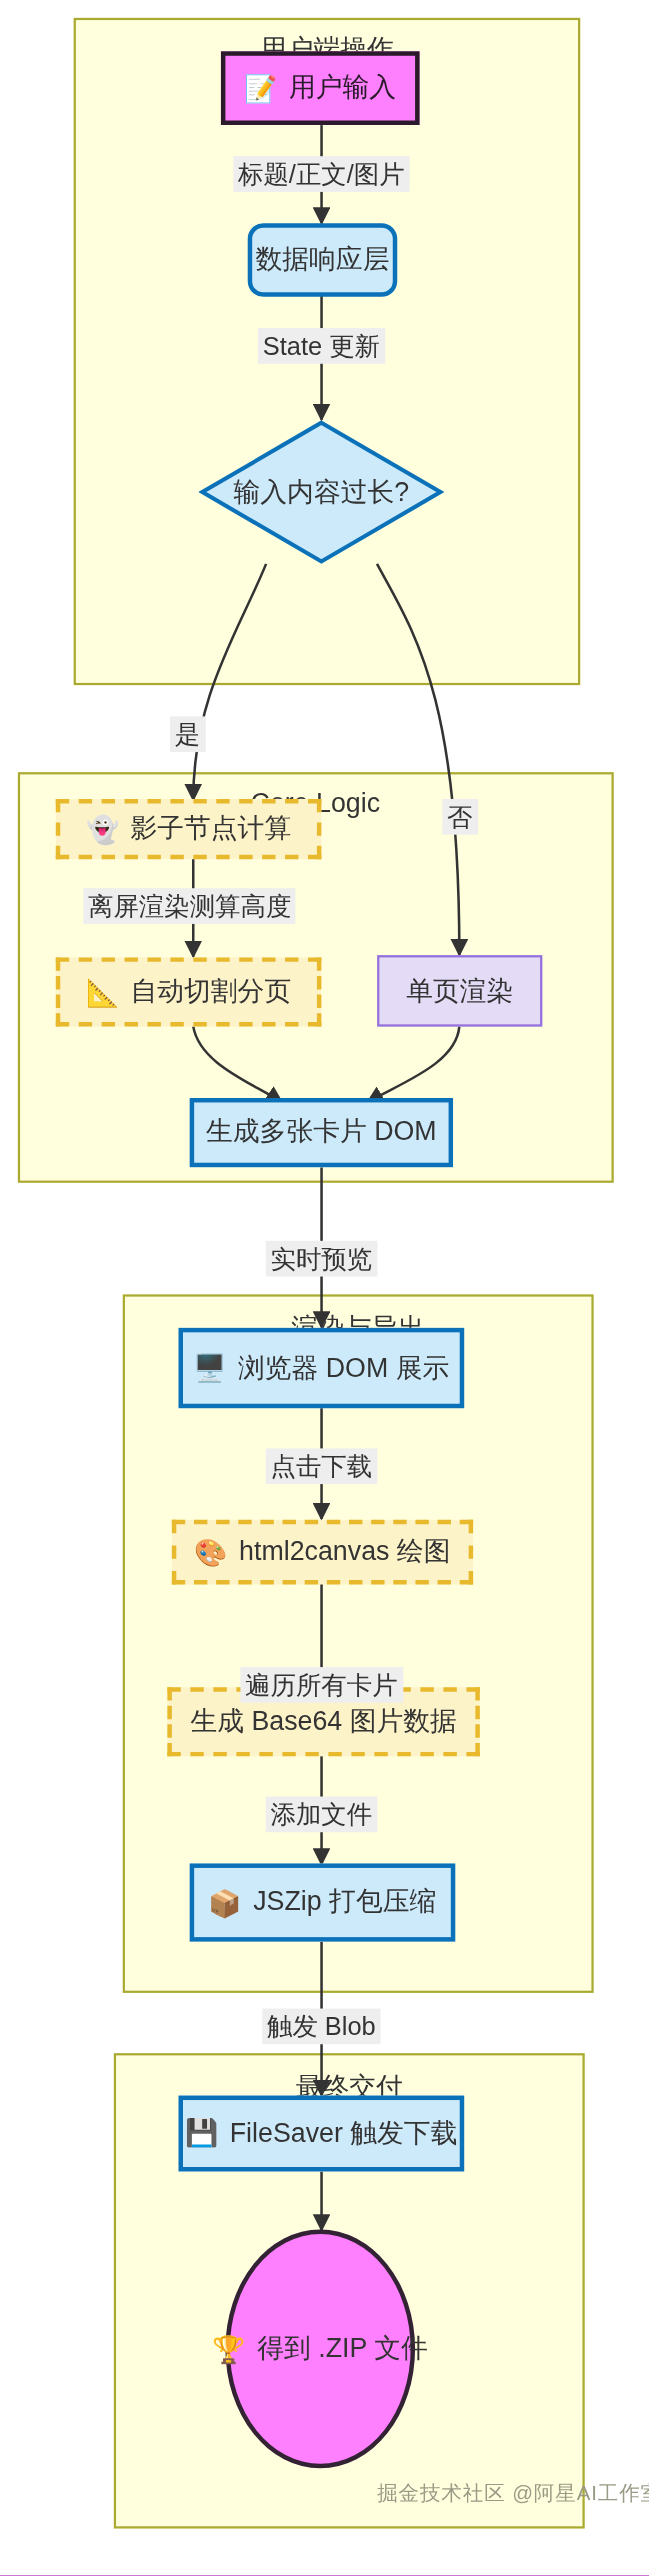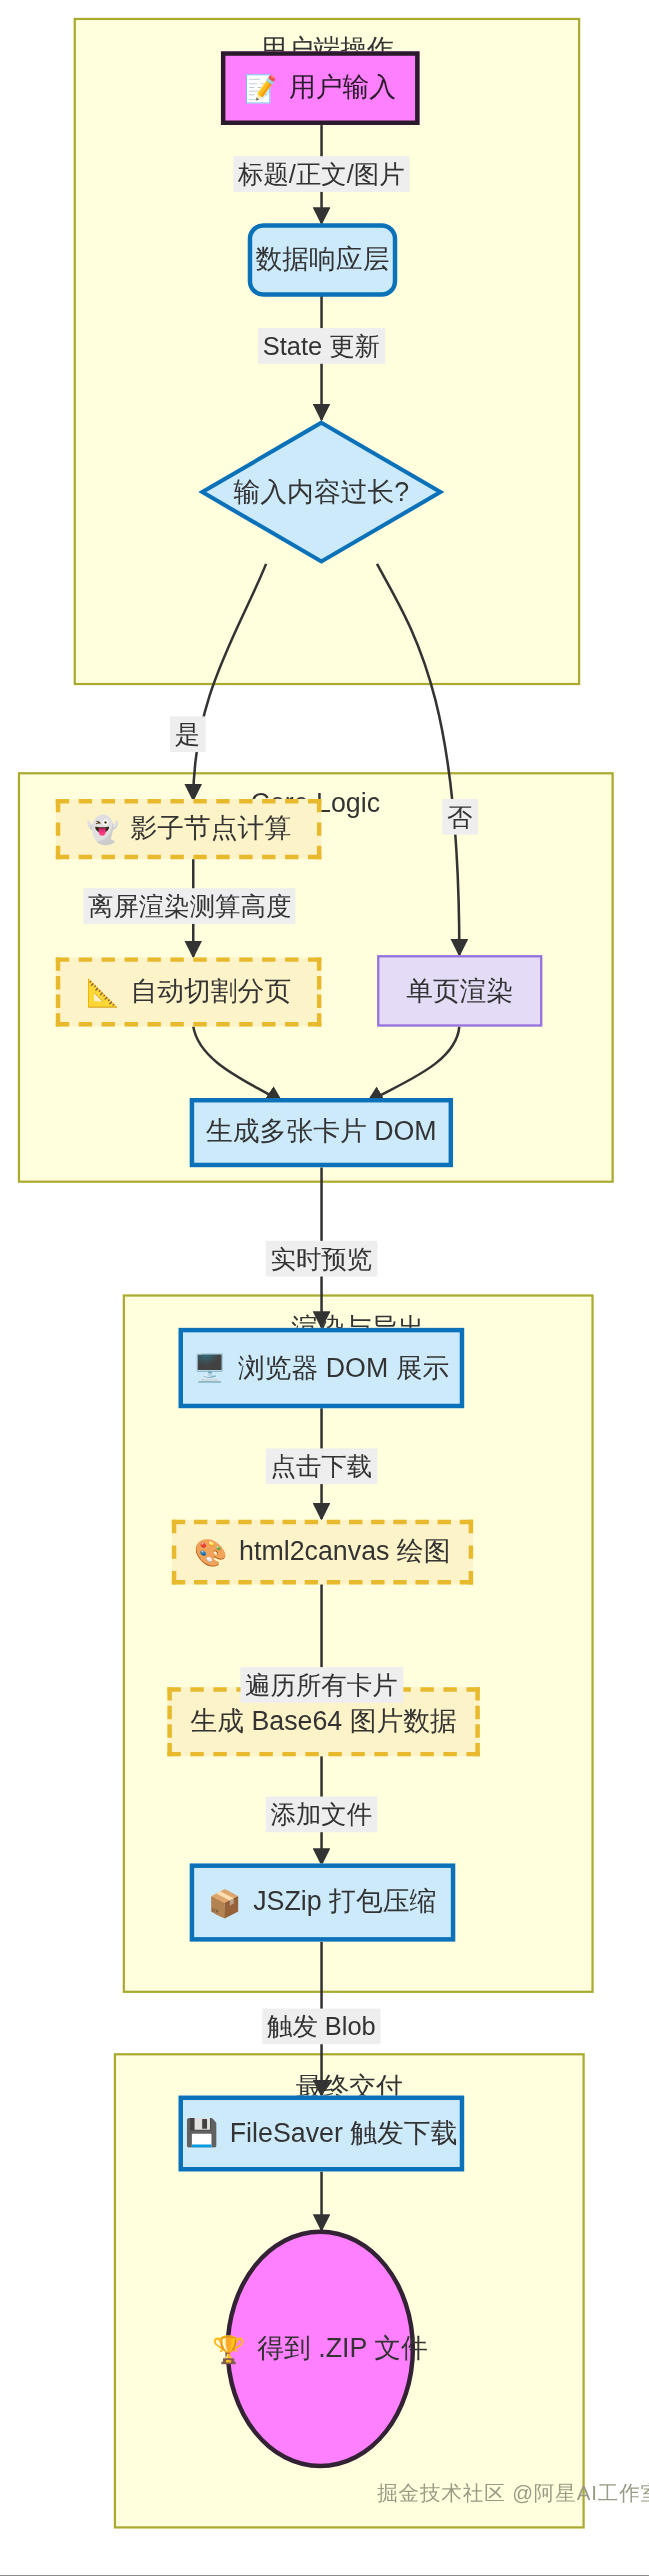--- a/index.html
+++ b/index.html
@@ -131,21 +131,21 @@
     position: absolute;
     font-size: 9.2px;
     color: #9a9a86;
     white-space: nowrap;
     letter-spacing: 0.4px;
   }
 </style>
 </head>
 <body>
 
-<div style="width: 649px; height: 2576px; overflow: hidden; background: #404040;">
+<div style="width: 649px; height: 2576px; overflow: hidden; background: #a21caf;">
     <div id="page" style="width: 291px; height: 1154px; transform-origin: left top; transform: scale(2.23171);">
 
   <div class="subgraph" style="left:33px; top:7.8px; width:227px; height:299px;">
     <div class="subgraph-title">用户端操作</div>
   </div>
 
   <div class="subgraph" style="left:7.8px; top:346px; width:267px; height:184px;">
     <div class="subgraph-title">Core Logic</div>
   </div>
 

